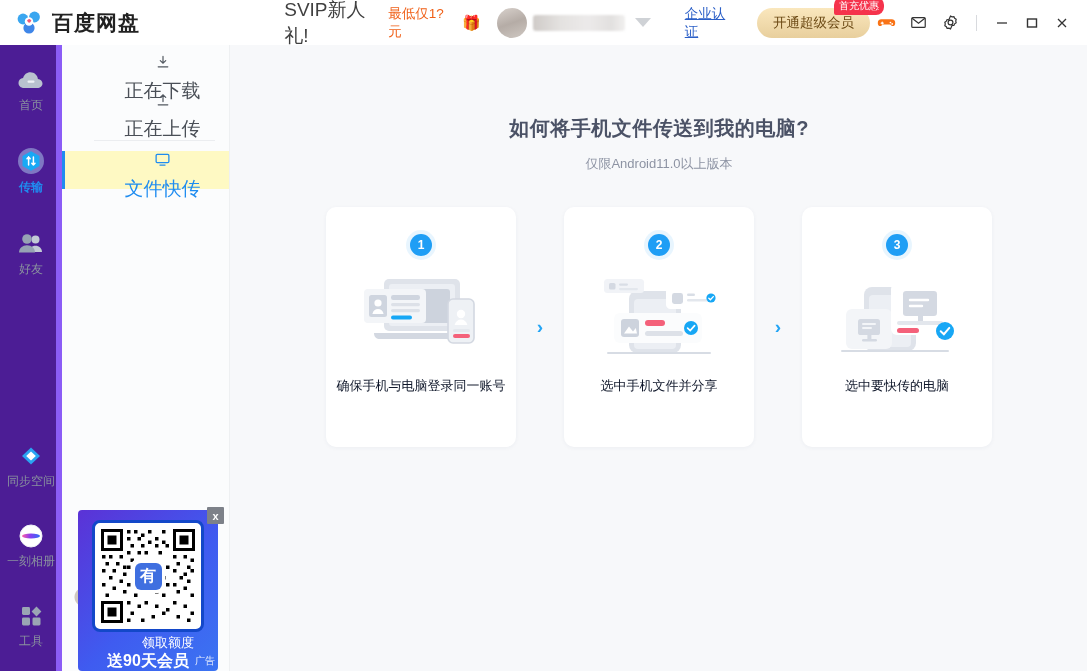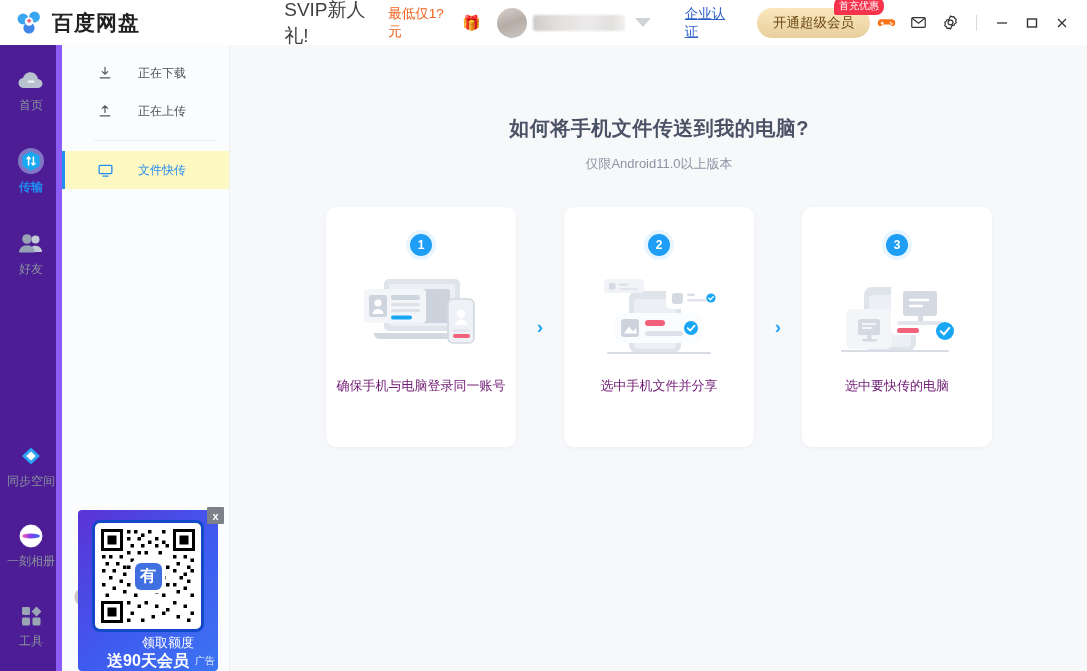--- a/index.html
+++ b/index.html
@@ -83,21 +83,21 @@
   .rail-top { padding-top: 14px; display: flex; flex-direction: column; gap: 20px; }
   .rail-bottom { position: absolute; bottom: 14px; left: 0; width: 62px; display: flex; flex-direction: column; gap: 18px; }
 
   
   .subnav {
     position: absolute; top: 45px; left: 62px; width: 168px; height: 626px;
     background: #fbfcfd; border-right: 1px solid #eef0f2;
   }
   .sub-item {
     position: relative; height: 38px; display: flex; align-items: center;
-    padding-left: 34px; gap: 24px; cursor: pointer; font-size: 12px; color: #4a4f57;
+    padding-left: 34px; gap: 8px; cursor: pointer; font-size: 19px; color: #4a4f57; flex-direction: column;
   }
   .sub-item .sub-ico { width: 18px; height: 18px; display: flex; align-items: center; justify-content: center; color: #5b6membership; }
   .sub-item.active { background: #fef9c3; color: #1f8cf0; }
   .sub-item.active::before {
     content: ""; position: absolute; left: 0; top: 0; width: 3px; height: 38px; background: #1f8cf0;
   }
   .sub-divider { height: 1px; background: #ebedf0; margin: 10px 14px 10px 32px; }
   .sub-list { padding-top: 9px; }
 
   
@@ -117,21 +117,21 @@
     box-shadow: 0 1px 4px rgba(40,60,90,.05);
     display: flex; flex-direction: column; align-items: center;
   }
   .card-badge {
     width: 22px; height: 22px; border-radius: 50%; background: #1f9ef5;
     color: #fff; font-size: 12px; display: flex; align-items: center; justify-content: center;
     margin-top: 27px; font-weight: bold;
     box-shadow: 0 0 0 4px rgba(31,158,245,.10);
   }
   .card-art { flex: 1; width: 100%; display: flex; align-items: center; justify-content: center; }
-  .card-label { font-size: 13px; color: #701a75; margin-bottom: 52px; }
+  .card-label { font-size: 13px; color: #0f172a; margin-bottom: 52px; }
   .card-arrow { width: 48px; text-align: center; color: #24a5f5; font-size: 19px; font-weight: bold; }
 
   
   .ad {
     position: absolute; left: 78px; top: 505px; width: 140px; height: 166px;
     border-radius: 4px; overflow: visible;
   }
   .ad-coins {
     position: absolute; left: -4px; top: 10px; width: 148px; height: 150px;
     background:

